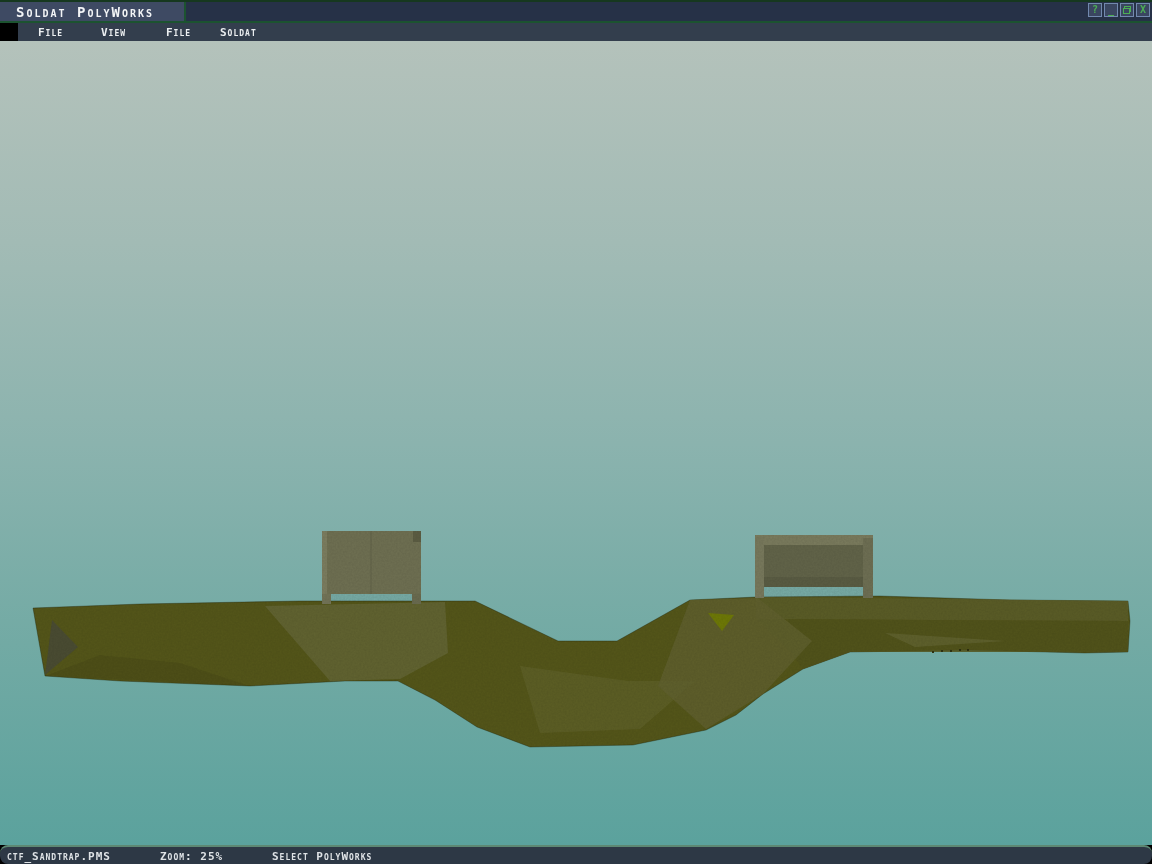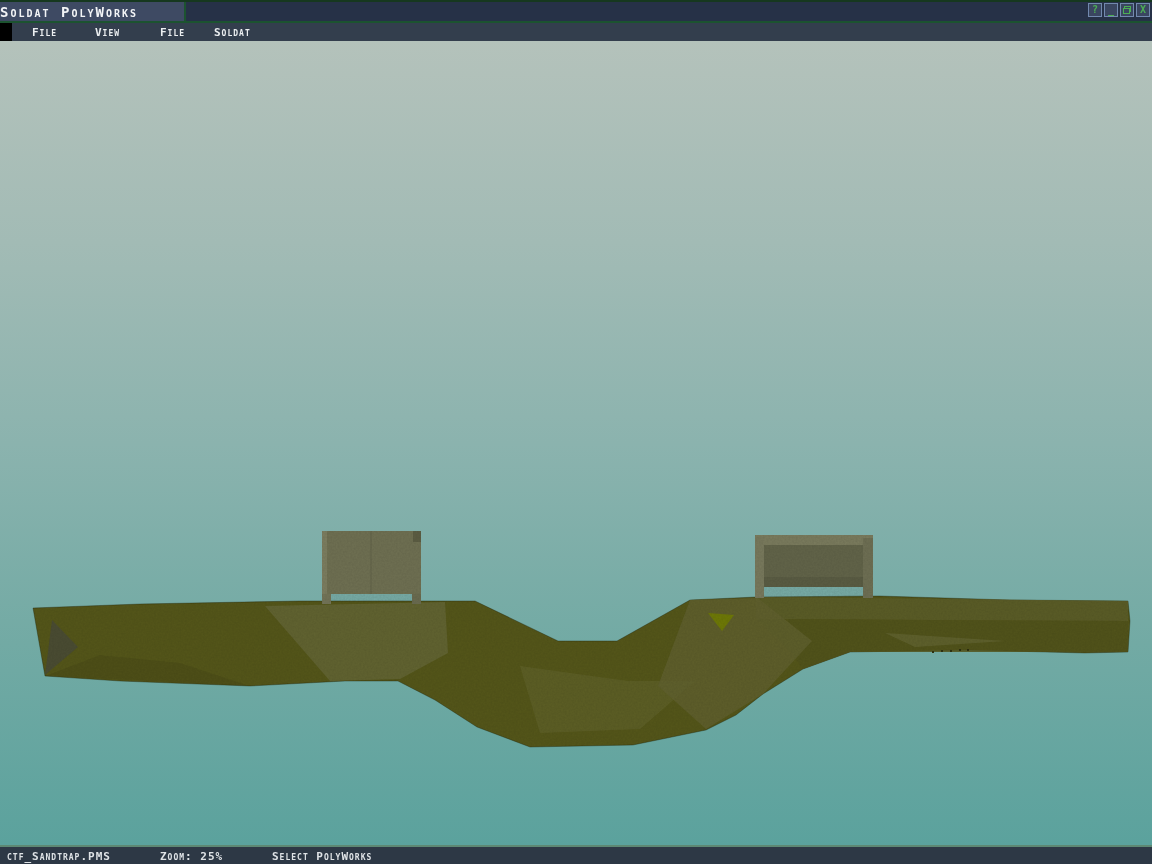--- a/index.html
+++ b/index.html
@@ -4,46 +4,46 @@
 <style>
   html,body{margin:0;padding:0;background:#000;}
   .window{position:relative;width:1152px;height:864px;overflow:hidden;
           font-family:"DejaVu Sans Mono",monospace;user-select:none;}
 
   
   .titlebar{position:absolute;top:0;left:0;right:0;height:23px;box-sizing:border-box;
             background:#263147;border-top:2px solid #16381f;border-bottom:2px solid #1c5330;}
   .title-block{position:absolute;left:0;top:0;bottom:0;width:186px;box-sizing:border-box;
                background:#3e4a63;border-right:2px solid #1c5330;
-               display:flex;align-items:center;padding-left:0;}
+               display:flex;align-items:center;padding-left:16px;}
   .title-text{color:#f2f4f6;font-weight:bold;font-size:14px;letter-spacing:2px;
               font-variant:small-caps;white-space:nowrap;}
   .controls{position:absolute;right:2px;top:1px;display:flex;gap:2px;}
   .ctrl{width:14px;height:14px;box-sizing:border-box;background:#3a4660;
         border:1px solid #7289ae;color:#4cae54;font-weight:bold;font-size:10px;
         line-height:11px;text-align:center;position:relative;cursor:default;}
   .sq{position:absolute;border:1px solid #4cae54;box-sizing:border-box;}
   .sq.back{width:7px;height:6px;right:2px;top:2px;}
   .sq.front{width:7px;height:6px;left:2px;bottom:2px;background:#3a4660;}
 
   
-  .menubar{position:absolute;top:23px;left:12px;right:0;height:18px;background:#333e4d;padding-left:48px;}
+  .menubar{position:absolute;top:23px;left:18px;right:0;height:18px;background:#333e4d;padding-left:48px;}
   .menu-item{position:absolute;top:0;height:100%;display:flex;align-items:center;
              color:#eceff1;font-weight:bold;font-size:11px;letter-spacing:1px;
              font-variant:small-caps;cursor:default;}
 
   
   .canvas{position:absolute;top:41px;left:0;right:0;height:804px;
           background:linear-gradient(180deg,#b4c2bb 0%,#a2bbb5 25%,#8bb3ae 50%,
                                              #72aaa4 75%,#5ba29d 100%);}
   .canvas svg{position:absolute;top:0;left:0;}
 
   
   .statusbar{position:absolute;bottom:0;left:0;right:0;height:19px;box-sizing:border-box;
-             background:#2d3845;border-top:2px solid #5d8873;}
+             background:#2d3845;border-top:2px solid #5d8873;border-radius:8px;}
   .status-item{position:absolute;top:50%;transform:translateY(-50%);
                color:#dfe3e6;font-weight:bold;font-size:11px;letter-spacing:1px;
                font-variant:small-caps;white-space:nowrap;}
 </style>
 </head>
 <body>
 
 <div class="window">
 
   <div class="titlebar">

